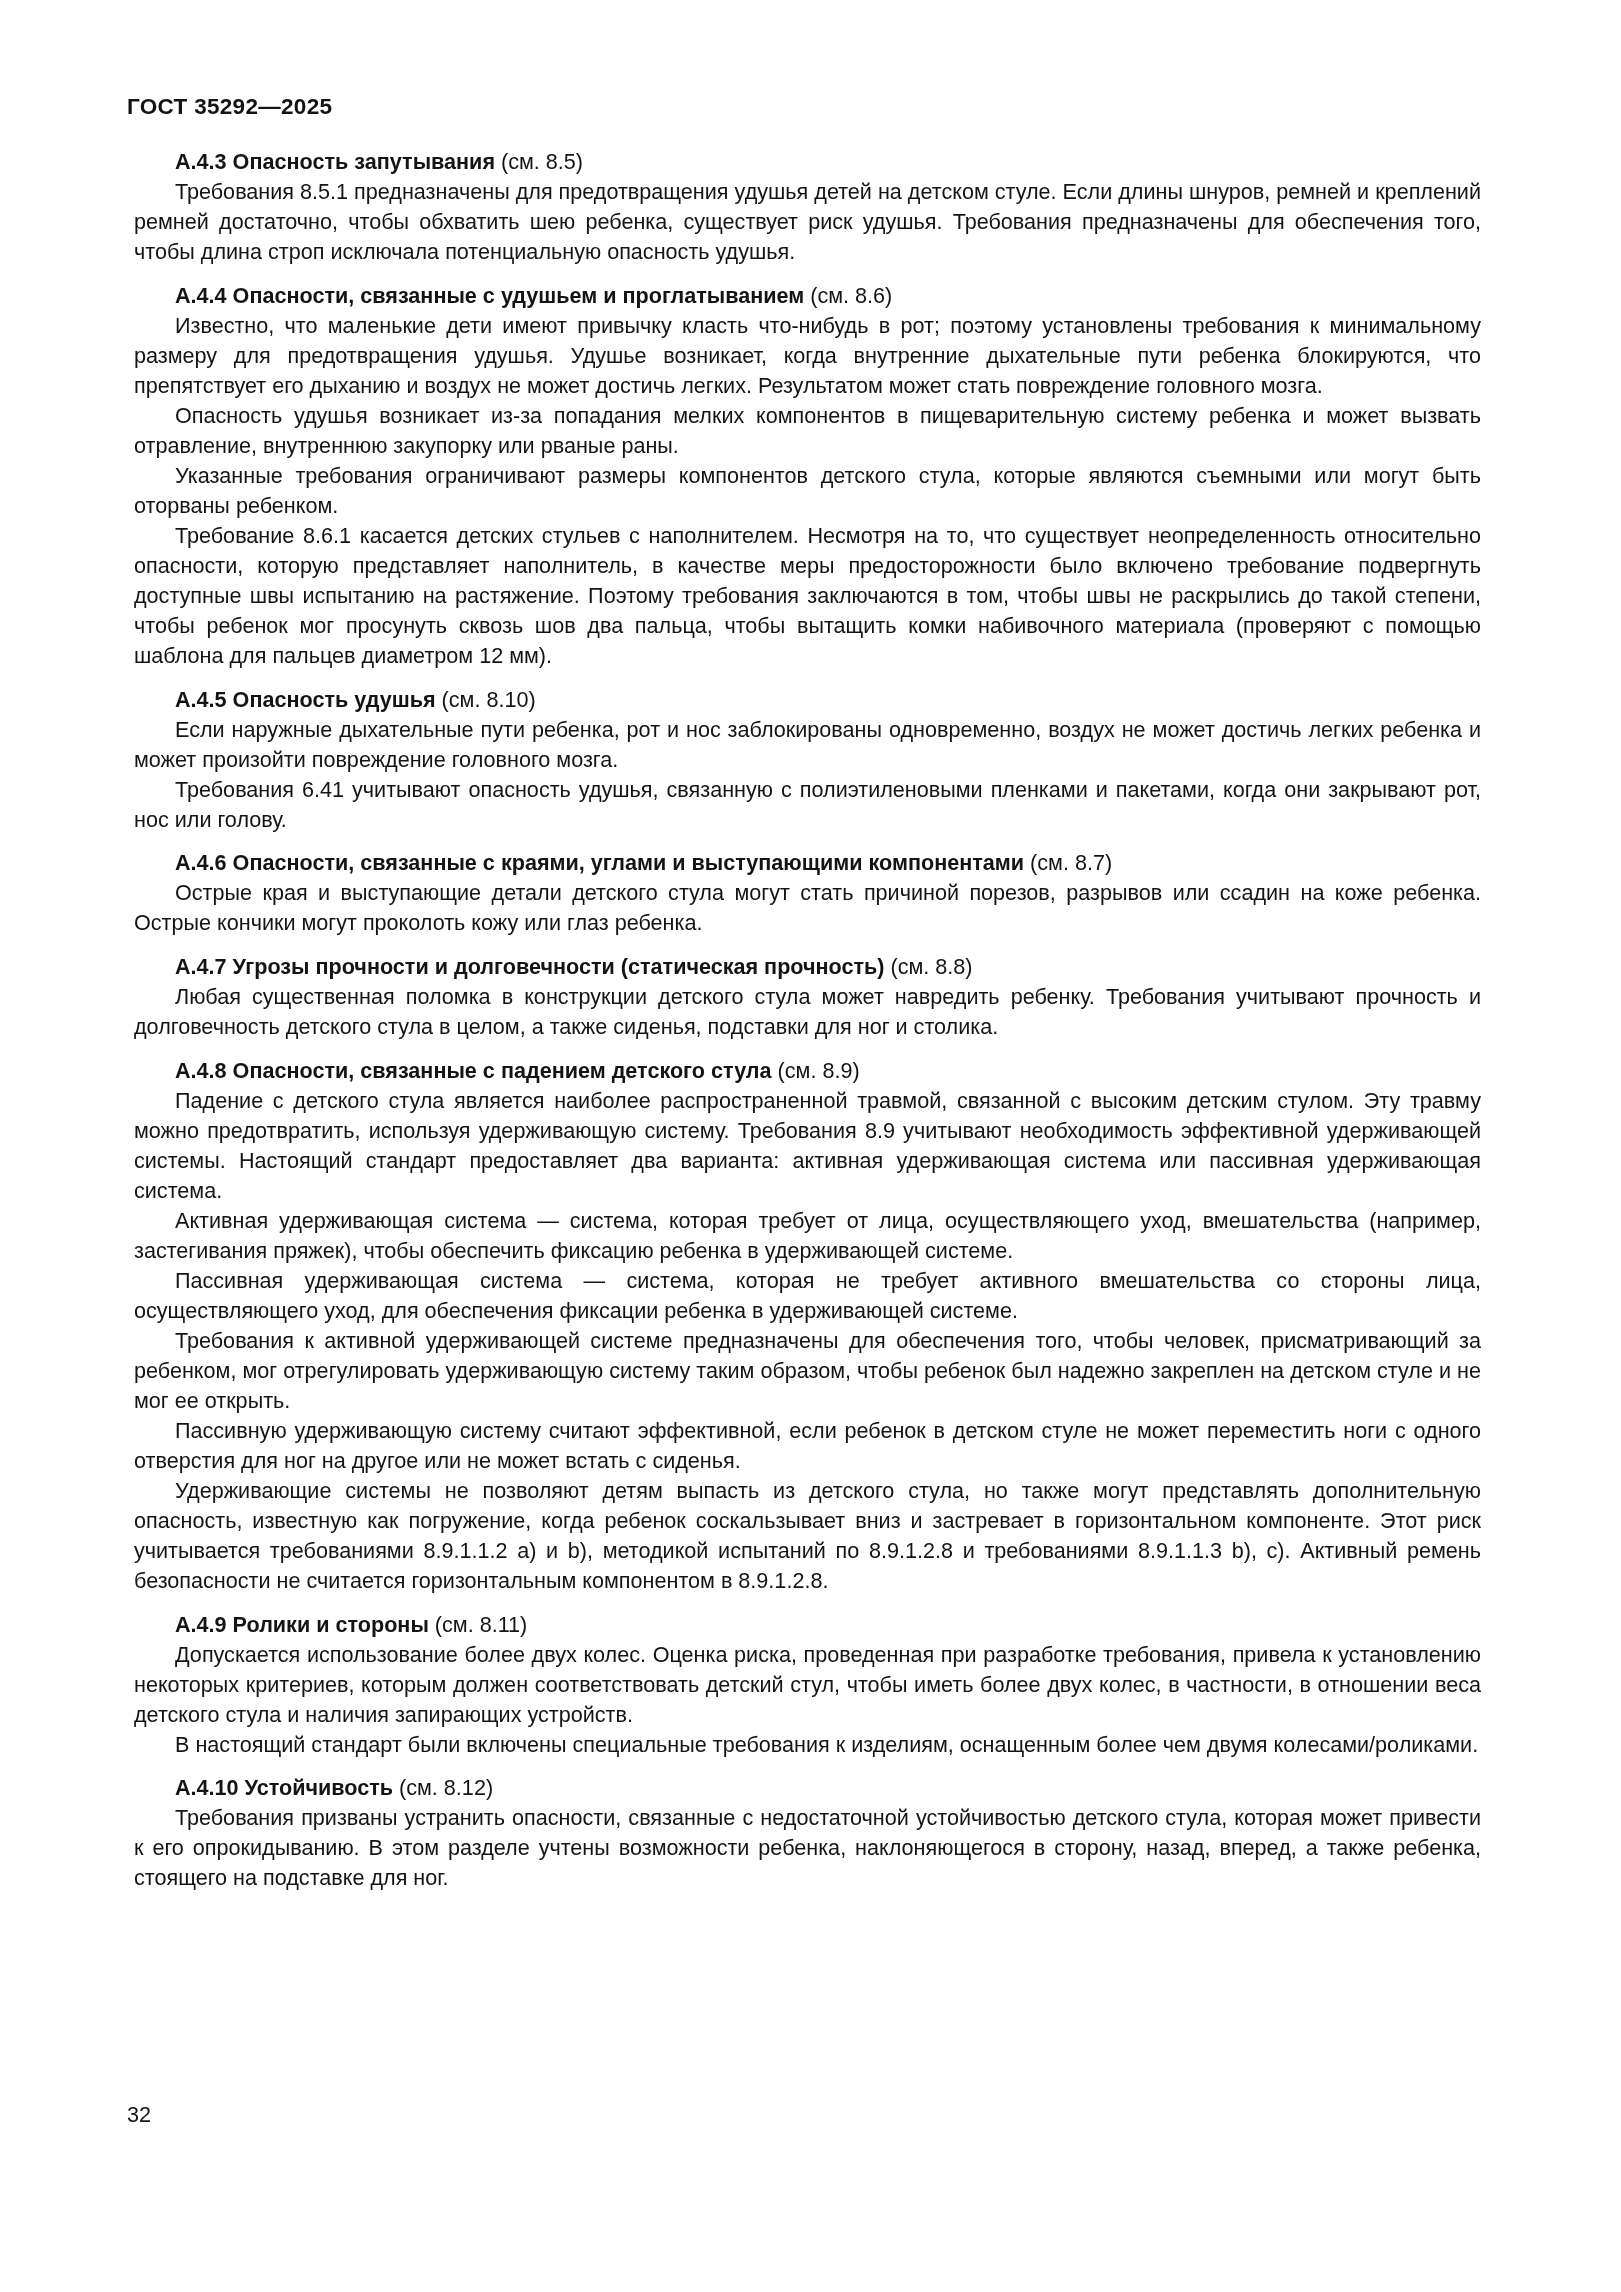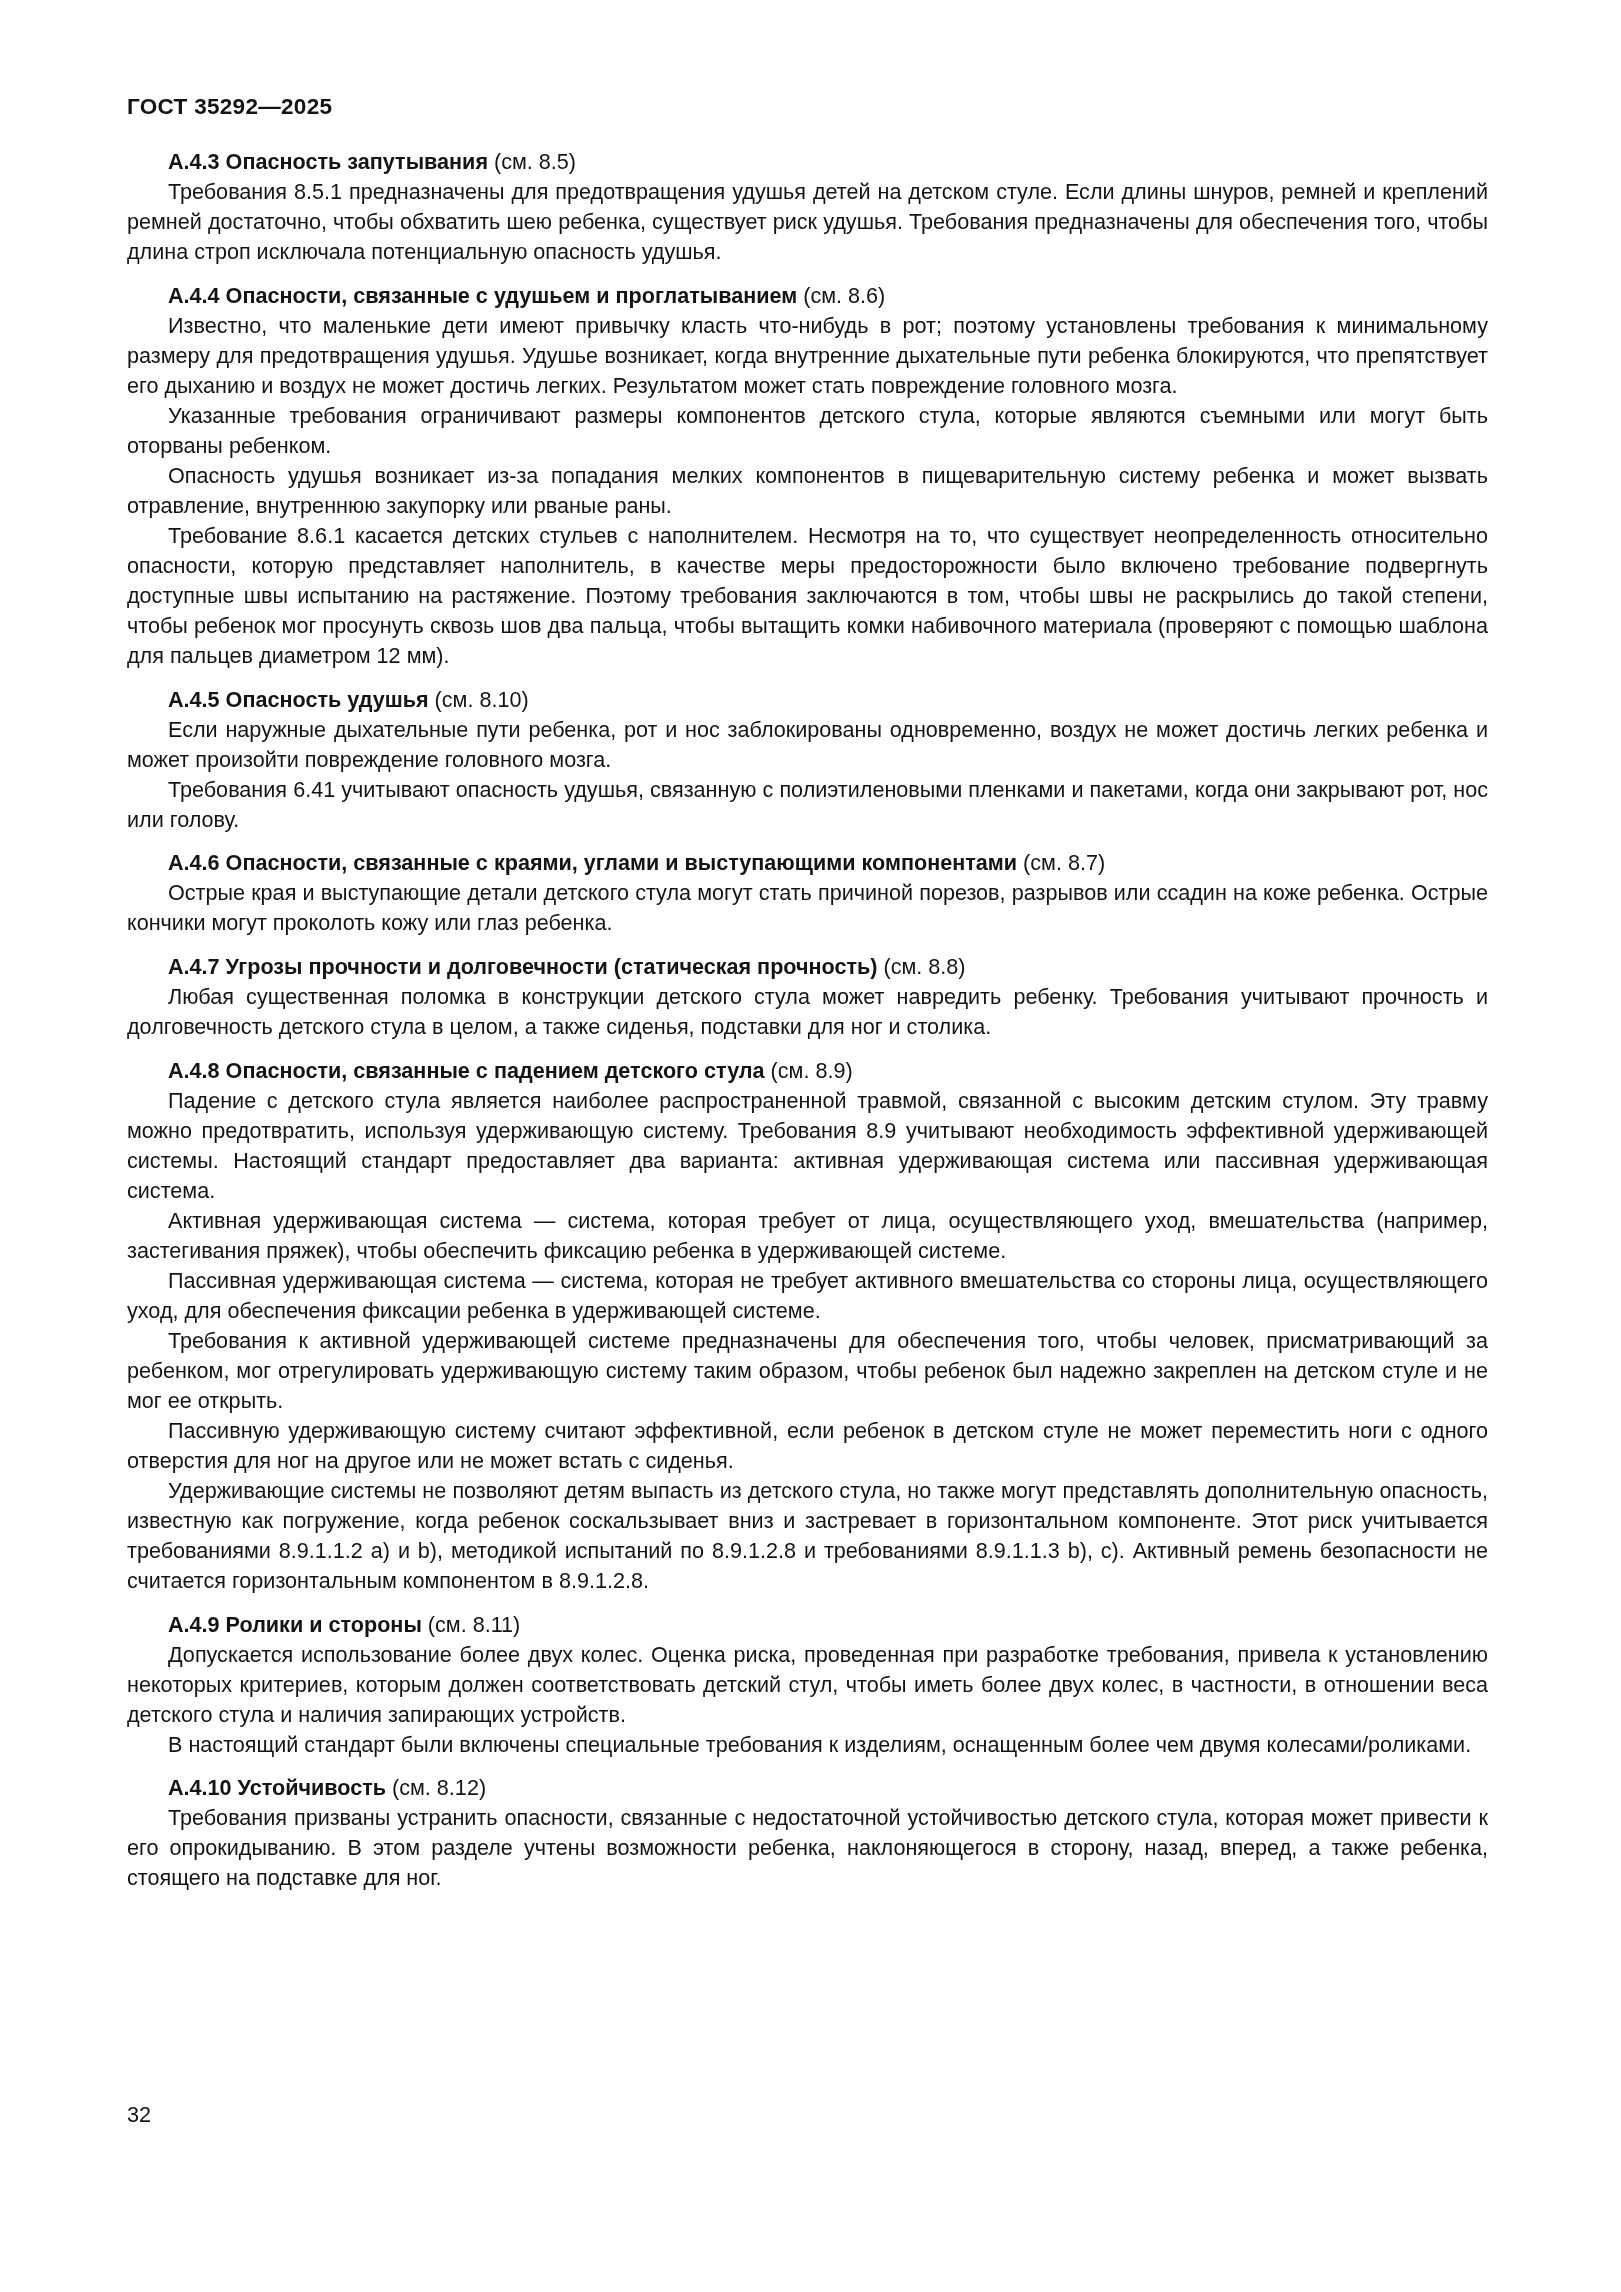--- a/index.html
+++ b/index.html
@@ -22,21 +22,21 @@
     font-weight: bold;
     font-size: 22.5px;
     letter-spacing: 0.3px;
     margin-bottom: 27.4px;
   }
   .doc-body {
     font-size: 21.6px;
     line-height: 30px;
     text-align: justify;
   }
-  .doc-section { margin: 0; }
+  .doc-section { margin: 7px; }
   .sec-heading {
     font-size: 21.6px;
     line-height: 30px;
     font-weight: bold;
     margin: 13.7px 0 0 0;
     text-indent: 41px;
     text-align: left;
     white-space: normal;
   }
   .sec-see { font-weight: normal; }
@@ -60,22 +60,22 @@
 
   <main class="doc-body" id="sections-container">
   <section class="doc-section">
     <h3 class="sec-heading"><span class="sec-title">А.4.3 Опасность запутывания</span> <span class="sec-see">(см. 8.5)</span></h3>
   <p class="para">Требования 8.5.1 предназначены для предотвращения удушья детей на детском стуле. Если длины шнуров, ремней и креплений ремней достаточно, чтобы обхватить шею ребенка, существует риск удушья. Требования предназначены для обеспечения того, чтобы длина строп исключала потенциальную опасность удушья.</p>
       </section>
 
   <section class="doc-section">
     <h3 class="sec-heading"><span class="sec-title">А.4.4 Опасности, связанные с удушьем и проглатыванием</span> <span class="sec-see">(см. 8.6)</span></h3>
   <p class="para">Известно, что маленькие дети имеют привычку класть что-нибудь в рот; поэтому установлены требования к минимальному размеру для предотвращения удушья. Удушье возникает, когда внутренние дыхательные пути ребенка блокируются, что препятствует его дыханию и воздух не может достичь легких. Результатом может стать повреждение головного мозга.</p>
+        <p class="para">Опасность удушья возникает из-за попадания мелких компонентов в пищеварительную систему ребенка и может вызвать отравление, внутреннюю закупорку или рваные раны.</p>
         <p class="para">Указанные требования ограничивают размеры компонентов детского стула, которые являются съемными или могут быть оторваны ребенком.</p>
-        <p class="para">Опасность удушья возникает из-за попадания мелких компонентов в пищеварительную систему ребенка и может вызвать отравление, внутреннюю закупорку или рваные раны.</p>
         <p class="para">Требование 8.6.1 касается детских стульев с наполнителем. Несмотря на то, что существует неопределенность относительно опасности, которую представляет наполнитель, в качестве меры предосторожности было включено требование подвергнуть доступные швы испытанию на растяжение. Поэтому требования заключаются в том, чтобы швы не раскрылись до такой степени, чтобы ребенок мог просунуть сквозь шов два пальца, чтобы вытащить комки набивочного материала (проверяют с помощью шаблона для пальцев диаметром 12 мм).</p>
       </section>
 
   <section class="doc-section">
     <h3 class="sec-heading"><span class="sec-title">А.4.5 Опасность удушья</span> <span class="sec-see">(см. 8.10)</span></h3>
   <p class="para">Если наружные дыхательные пути ребенка, рот и нос заблокированы одновременно, воздух не может достичь легких ребенка и может произойти повреждение головного мозга.</p>
         <p class="para">Требования 6.41 учитывают опасность удушья, связанную с полиэтиленовыми пленками и пакетами, когда они закрывают рот, нос или голову.</p>
       </section>
 
   <section class="doc-section">

